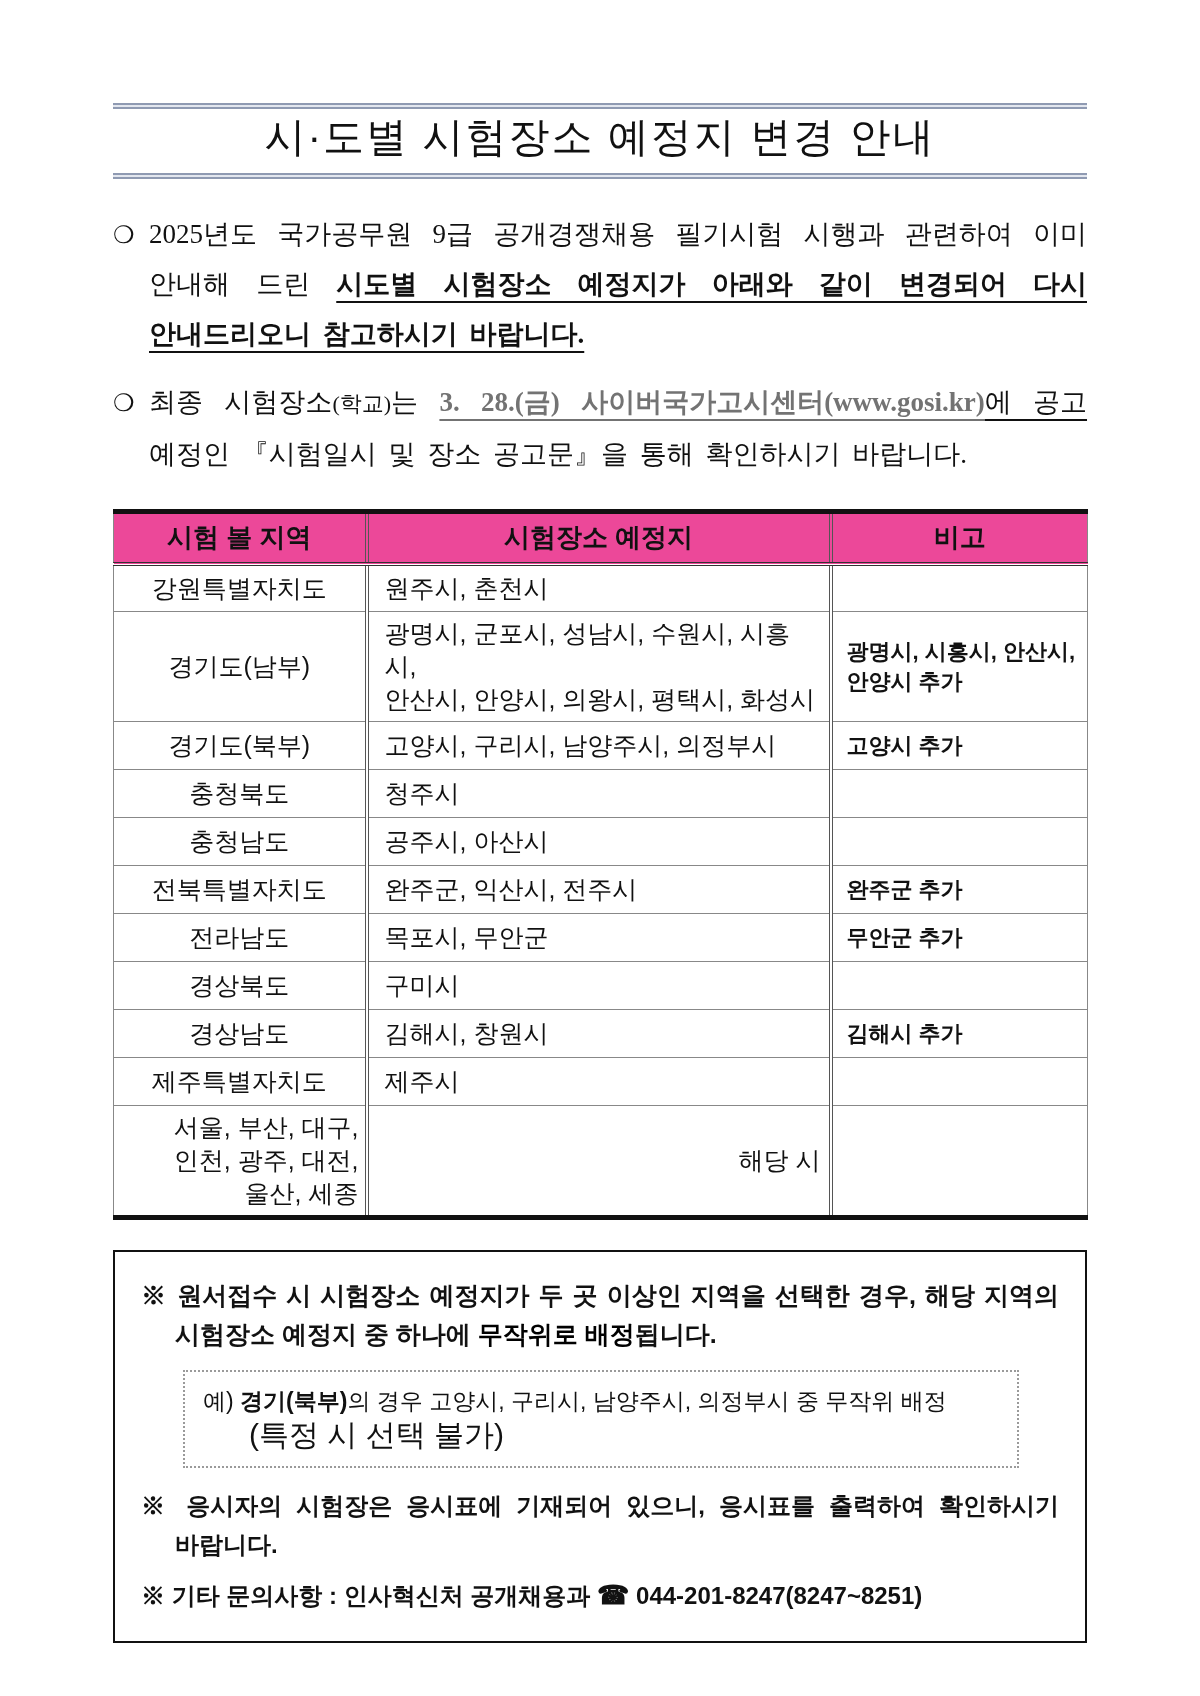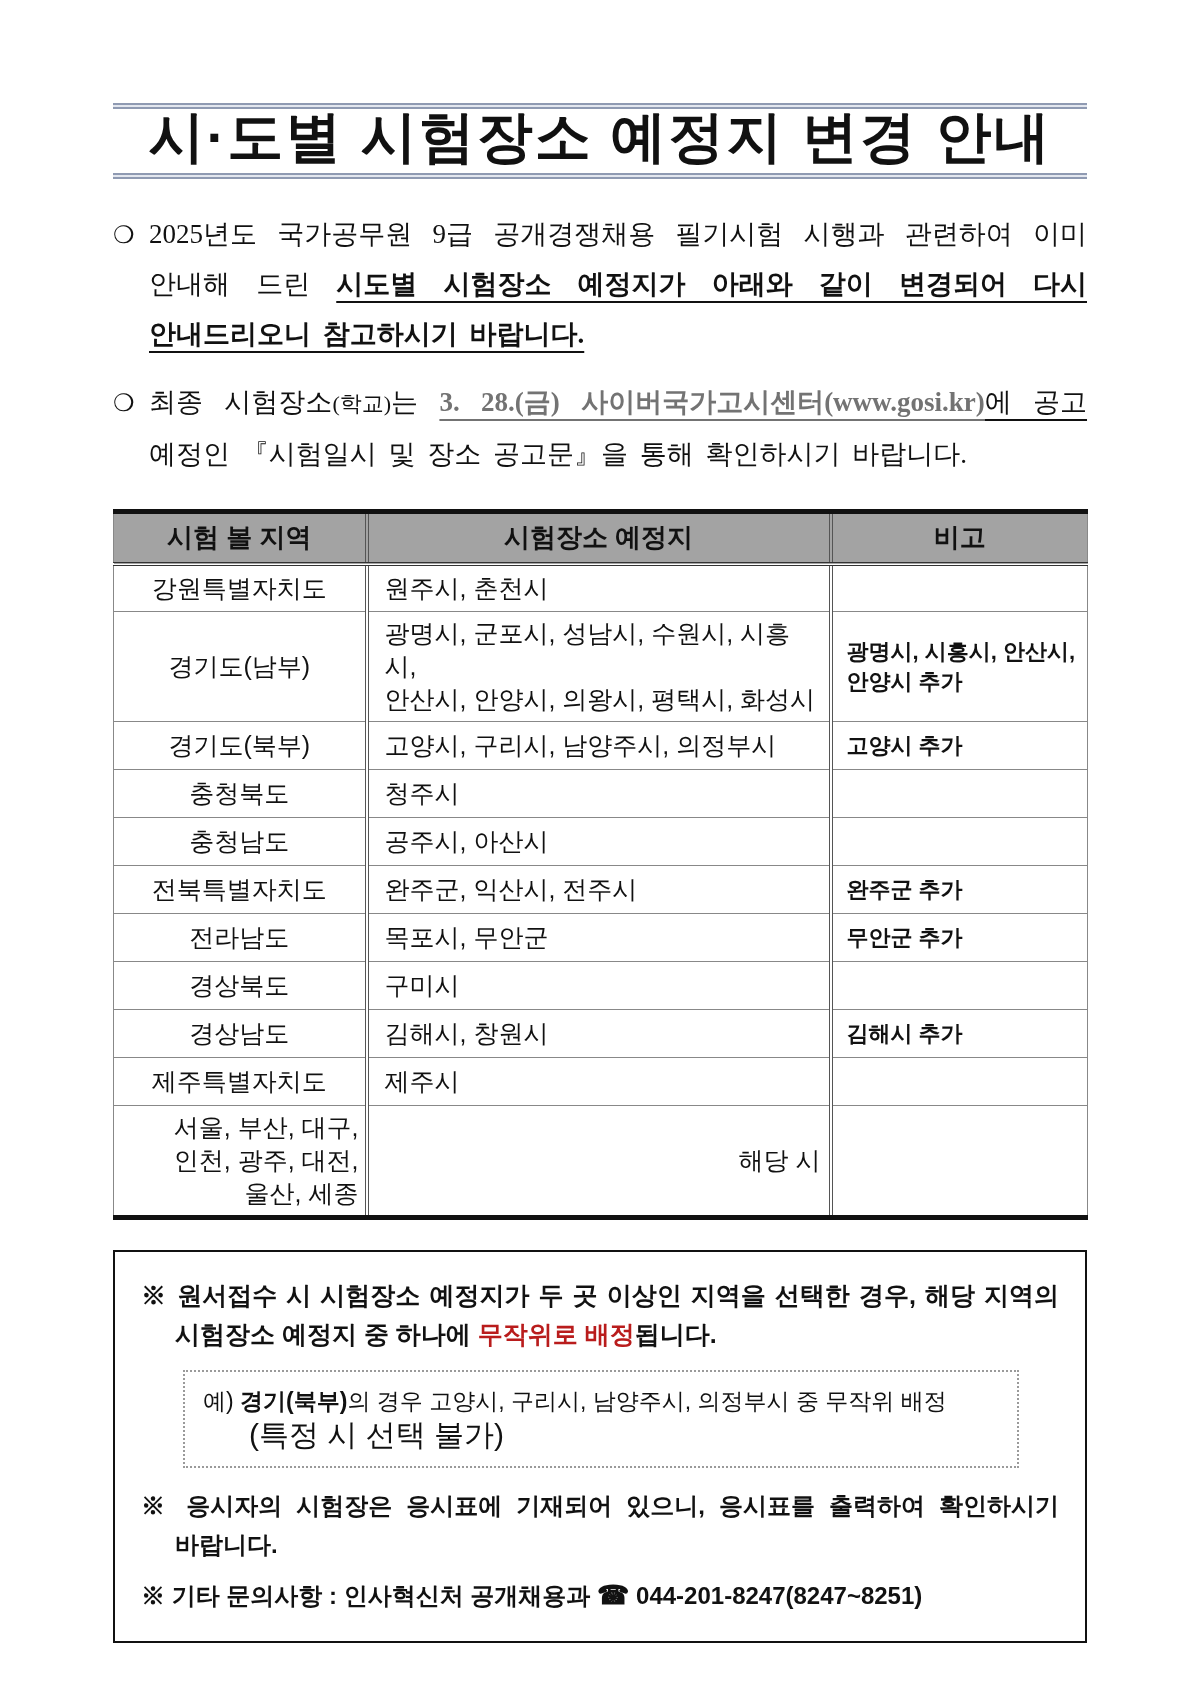--- a/index.html
+++ b/index.html
@@ -19,21 +19,21 @@
   }
   .subtitle {
     margin-top: 10px;
     text-align: center;
     font-size: 30px; font-weight: bold;
     letter-spacing: 1px;
     line-height: 38px;
   }
   .title {
     text-align: center;
-    font-size: 56px; font-weight: bold;
+    font-size: 41px; font-weight: normal;
     letter-spacing: 2px;
     line-height: 52px;
     margin-top: 2px;
   }
   .rule.bottom { margin-top: 10px; }
 
   
   .para {
     position: relative;
     font-family: "Liberation Serif", serif;
@@ -80,21 +80,21 @@
     table-layout: fixed;
     border-top: 5px solid #111;
     border-bottom: 5px solid #111;
     border-left: 1px solid #888;
     border-right: 1px solid #888;
   }
   .exam-table col.c1 { width: 253px; }
   .exam-table col.c2 { width: 464px; }
   .exam-table col.c3 { width: 257px; }
   .exam-table th {
-    background: #a3a3a3;
+    background: #ec4899;
     font-size: 26px; font-weight: bold;
     height: 52px;
     border-bottom: 4px double #333;
     text-align: center;
   }
   .exam-table td {
     font-size: 25px;
     border-bottom: 1px solid #888;
     vertical-align: middle;
     height: 48px;
@@ -118,21 +118,21 @@
     border: 2px solid #111;
     padding: 24px 26px 26px 26px;
   }
   .note-line {
     font-size: 25px; font-weight: bold;
     line-height: 39px;
     word-break: keep-all;
     text-align: justify;
     padding-left: 34px; text-indent: -34px;
   }
-  .blue-emph { color: #b91c1c; }
+  .blue-emph { color: #000000; }
   .example-box {
     margin: 16px 40px 18px 42px;
     border: 2px dotted #9a9a9a;
     padding: 12px 18px 14px 18px;
     font-weight: normal;
   }
   .example-line1 { font-size: 23px; line-height: 34px; }
   .example-line1 .ex-bold { font-weight: bold; }
   .example-line2 { font-size: 30px; line-height: 34px; padding-left: 46px; }
   .note-line2 { font-size: 24px; margin-top: 2px; }

